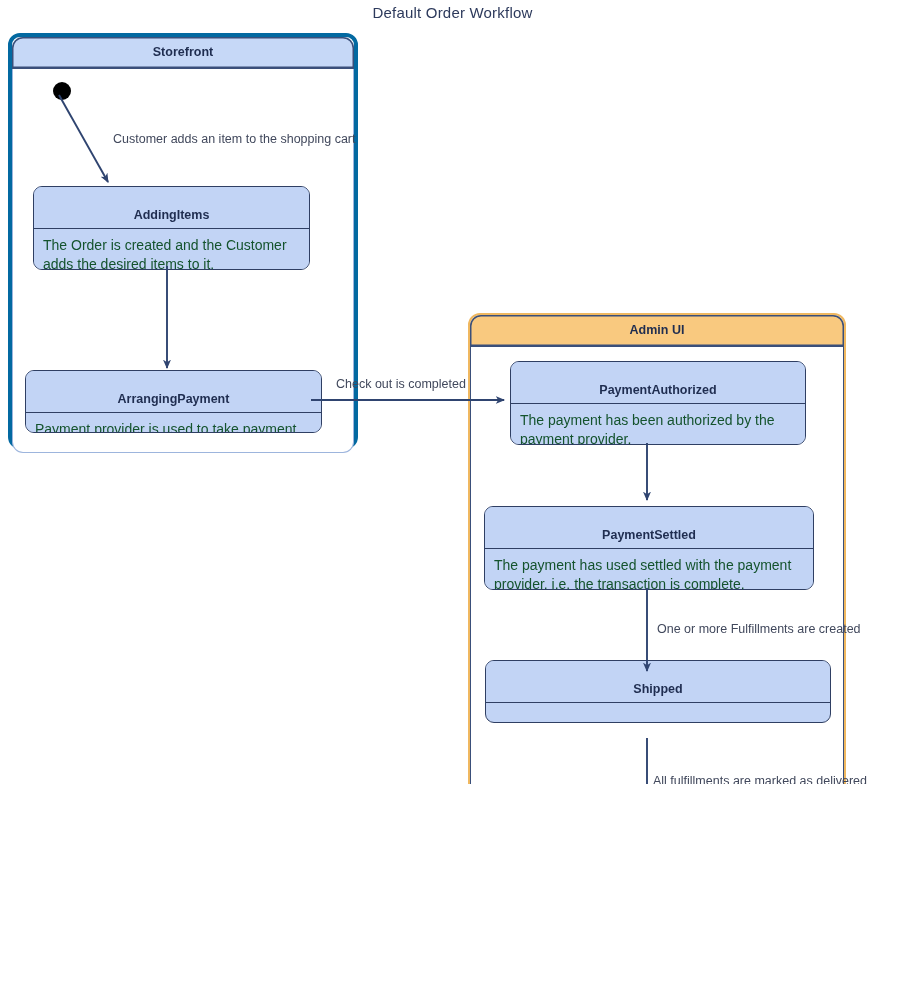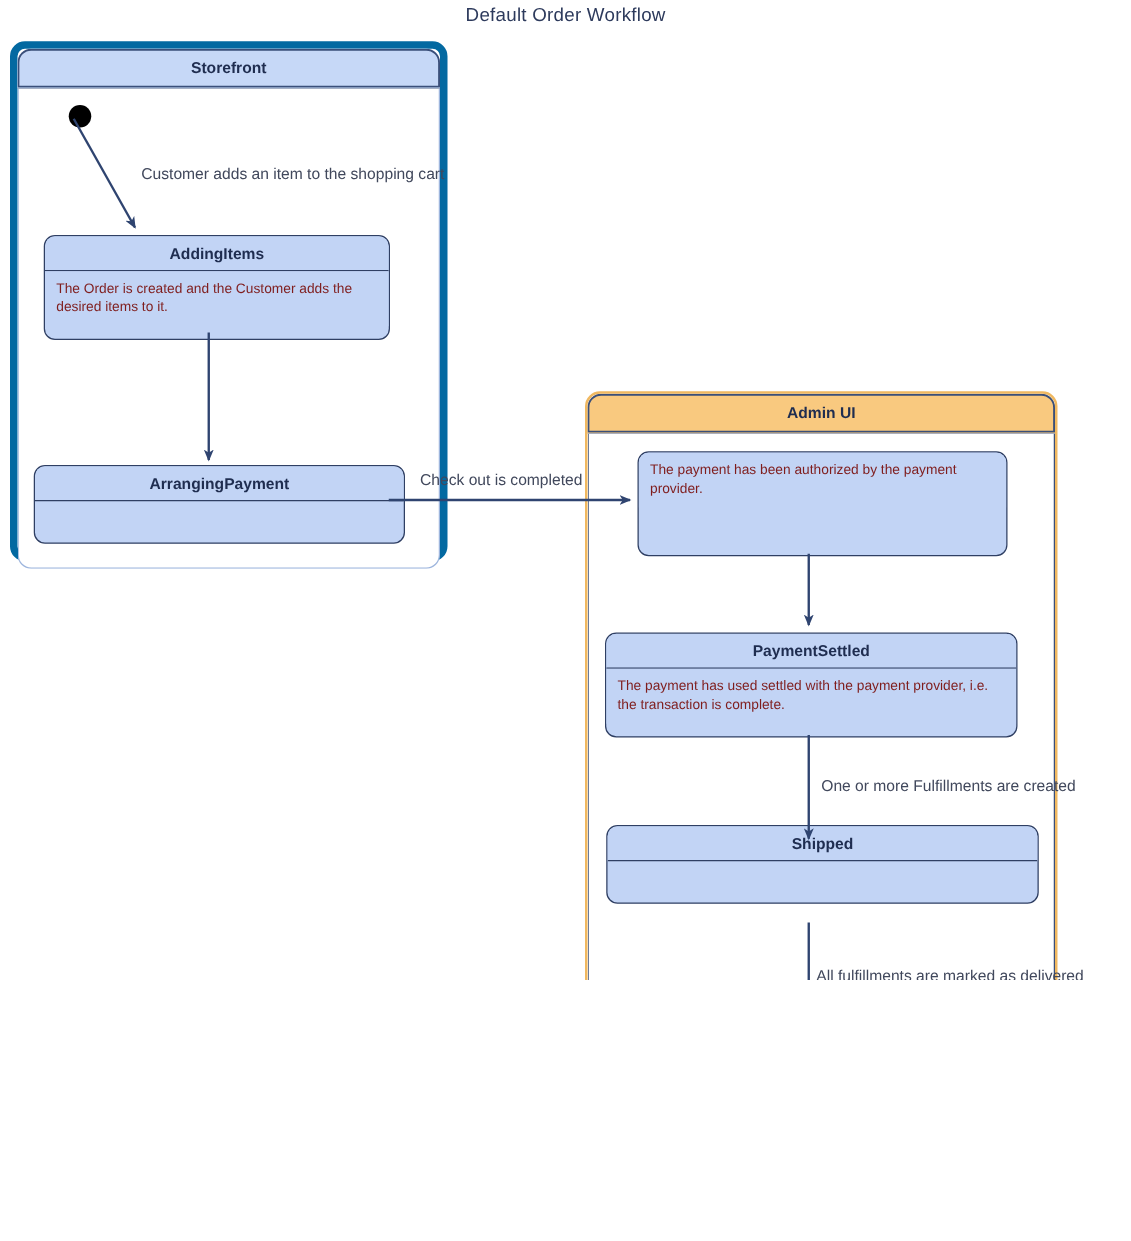--- a/index.html
+++ b/index.html
@@ -56,21 +56,21 @@
     position: absolute;
     left: 0;
     box-sizing: border-box;
     width: 100%;
     background: #ffffff;
     border-radius: 0 0 11px 11px;
   }
 
   
   #storefront {
-    border: 6px solid #0369a1;
+    border: 4px solid #0369a1;
     background: #ffffff;
   }
   #storefront .composite-header {
     background: #c6d8f7;
     border-bottom: 1.5px solid #3a4f7a;
     box-shadow: inset 0 0 0 1.5px #3a4f7a;
   }
   #storefront .composite-body {
     border: 1.5px solid #9db5dd;
     border-top: none;
@@ -100,28 +100,28 @@
     overflow: hidden;
     background: #c2d4f5;
   }
   .state-title {
     box-sizing: border-box;
     width: 100%;
     text-align: center;
     font-size: 12.5px;
     font-weight: bold;
     color: #1f2d50;
-    padding: 7px 4px 6px 4px;
+    padding: 21px 4px 6px 4px;
     border-bottom: 1.4px solid #2f3f63;
     background: #c2d4f5;
   }
   .state-desc {
     box-sizing: border-box;
-    font-size: 11px;
-    color: #7f1d1d;
+    font-size: 14px;
+    color: #14532d;
     padding: 7px 9px 7px 9px;
     line-height: 1.35;
     background: #c2d4f5;
   }
   .state.green { background: #90dd90; }
   .state.green .state-title { background: #90dd90; }
   .state.green .state-desc  { background: #90dd90; }
 
   
   .start-node {
@@ -182,28 +182,30 @@
 
     <div class="start-node" style="left:41px; top:45px;"></div>
 
     <div class="state" style="left:21px; top:149px; width:277px; height:84px;">
       <div class="state-title">AddingItems</div>
       <div class="state-desc">The Order is created and the Customer adds the desired items to it.</div>
     </div>
 
     <div class="state" style="left:13px; top:333px; width:297px; height:63px;">
       <div class="state-title">ArrangingPayment</div>
+      <div class="state-desc">Payment provider is used to take payment</div>
     </div>
   </div>
 
   <div id="adminui" class="composite" style="left:468px; top:313px; width:378px; height:668px;">
     <div class="composite-header">Admin UI</div>
     <div class="composite-body" style="top:32px; height:636px;"></div>
 
     <div class="state" style="left:40px; top:46px; width:296px; height:84px;">
+      <div class="state-title">PaymentAuthorized</div>
       <div class="state-desc">The payment has been authorized by the payment provider.</div>
     </div>
 
     <div class="state" style="left:14px; top:191px; width:330px; height:84px;">
       <div class="state-title">PaymentSettled</div>
       <div class="state-desc">The payment has used settled with the payment provider, i.e. the transaction is complete.</div>
     </div>
 
     <div class="state" style="left:15px; top:345px; width:346px; height:63px;">
       <div class="state-title">Shipped</div>

